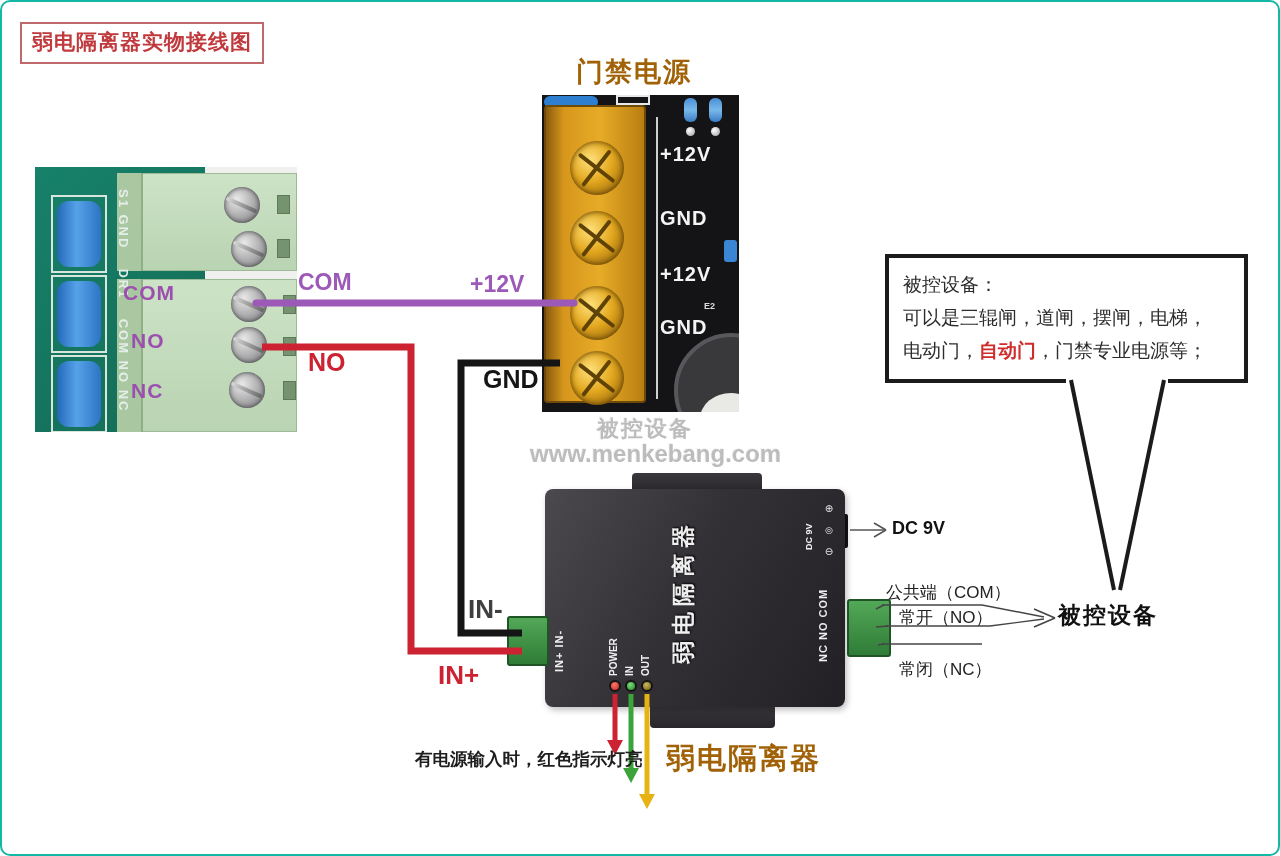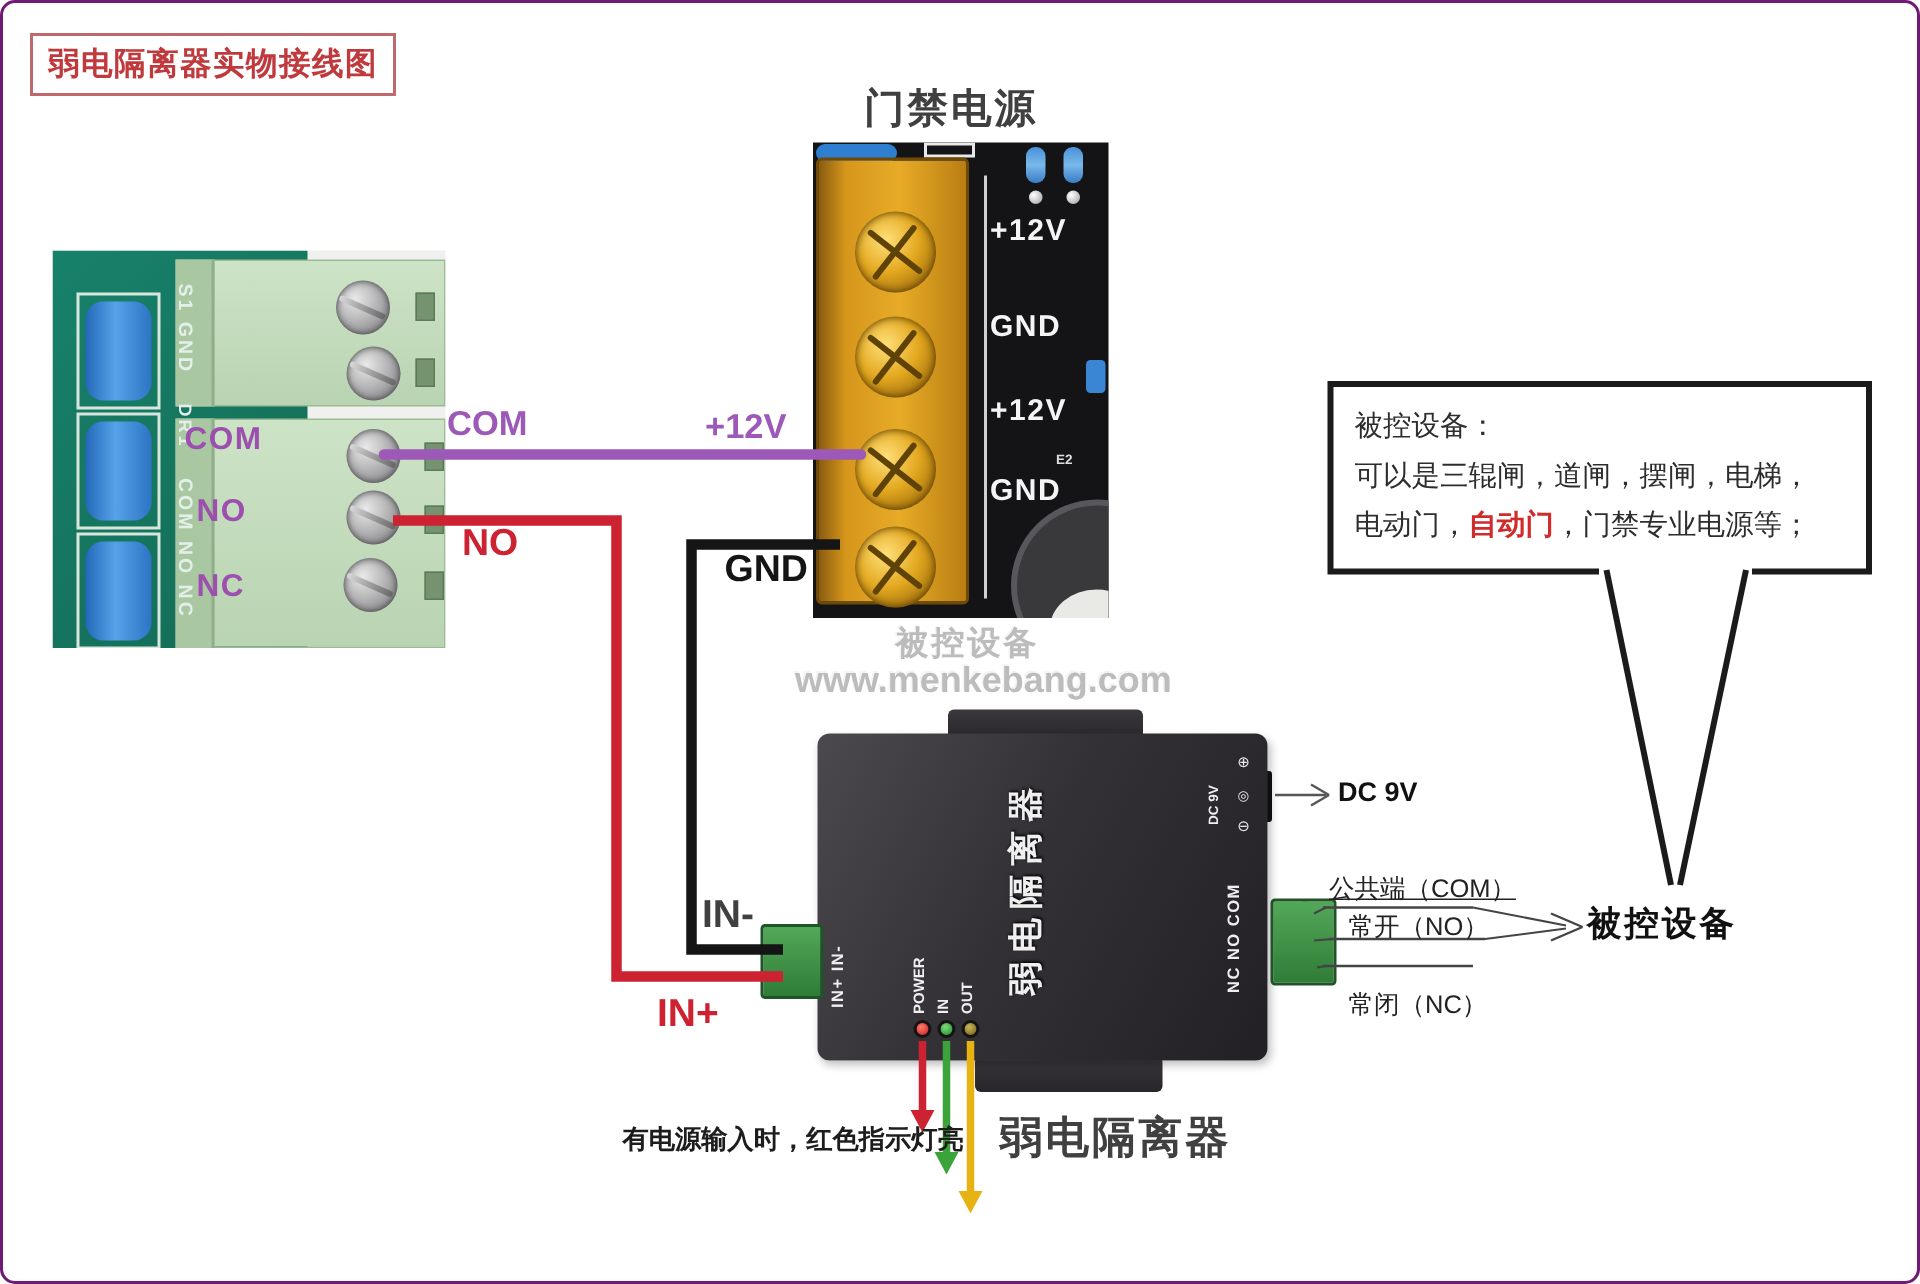--- a/index.html
+++ b/index.html
@@ -1,25 +1,25 @@
 <!DOCTYPE html>
 <html><head>
 <meta charset="utf-8">
 <style>
   html,body{margin:0;padding:0;background:#ffffff;}
   *{box-sizing:border-box;}
   body{font-family:"Liberation Sans","DejaVu Sans",sans-serif;}
-  .canvas{position:relative;width:1280px;height:856px;background:#fff;border:2px solid #701a75;border-radius:10px;overflow:hidden;}
+  .canvas{position:relative;width:1280px;height:856px;background:#fff;border:2px solid #14b8a6;border-radius:10px;overflow:hidden;}
   .abs{position:absolute;}
   .overlay{position:absolute;left:0;top:0;z-index:6;pointer-events:none;}
 
   
   .title-box{left:18px;top:20px;z-index:7;color:#c0393d;border:2px solid #c0696d;padding:4px 10px 6px 10px;font-size:21px;font-weight:bold;letter-spacing:1px;background:#fff;}
 
-  .heading{z-index:7;color:#404040;font-weight:bold;}
+  .heading{z-index:7;color:#a16207;font-weight:bold;}
   .power-heading{left:574px;top:52px;font-size:27px;letter-spacing:2px;}
   .controller-heading{left:78px;top:464px;font-size:27px;letter-spacing:3px;}
   .isolator-heading{left:664px;top:737px;font-size:29px;letter-spacing:2px;z-index:7;}
 
   
   .photo{overflow:hidden;z-index:2;}
   .power-photo{left:540px;top:93px;width:197px;height:317px;background:#141416;}
   .left-photo{left:33px;top:165px;width:262px;height:265px;background:#f0f0ee;}
 
   
@@ -221,21 +221,21 @@
   <div class="term-screw" style="left:862px;top:635px;"></div>
 
   <div class="abs wire-label" style="left:296px;top:267px;color:#9c59b8;font-size:23px;">COM</div>
   <div class="abs wire-label" style="left:468px;top:269px;color:#9c59b8;font-size:23px;">+12V</div>
   <div class="abs wire-label" style="left:306px;top:346px;color:#cc2231;font-size:25px;">NO</div>
   <div class="abs wire-label" style="left:481px;top:363px;color:#151515;font-size:25px;">GND</div>
   <div class="abs wire-label" style="left:466px;top:592px;color:#404040;font-size:26px;">IN-</div>
   <div class="abs wire-label" style="left:436px;top:658px;color:#cc2231;font-size:26px;">IN+</div>
 
   <div class="abs dc9v-label">DC 9V</div>
-  <div class="abs out-label" style="left:884px;top:579px;text-decoration:underline;">公共端（COM）</div>
+  <div class="abs out-label" style="left:884px;top:579px;">公共端（COM）</div>
   <div class="abs out-label" style="left:897px;top:604px;">常开（NO）</div>
   <div class="abs out-label" style="left:897px;top:656px;">常闭（NC）</div>
   <div class="abs to-device">被控设备</div>
 
   <div class="abs callout">
     <div>被控设备：</div>
     <div>可以是三辊闸，道闸，摆闸，电梯，</div>
     <div><span>电动门，</span><span class="red">自动门</span><span>，门禁专业电源等；</span></div>
   </div>
 

